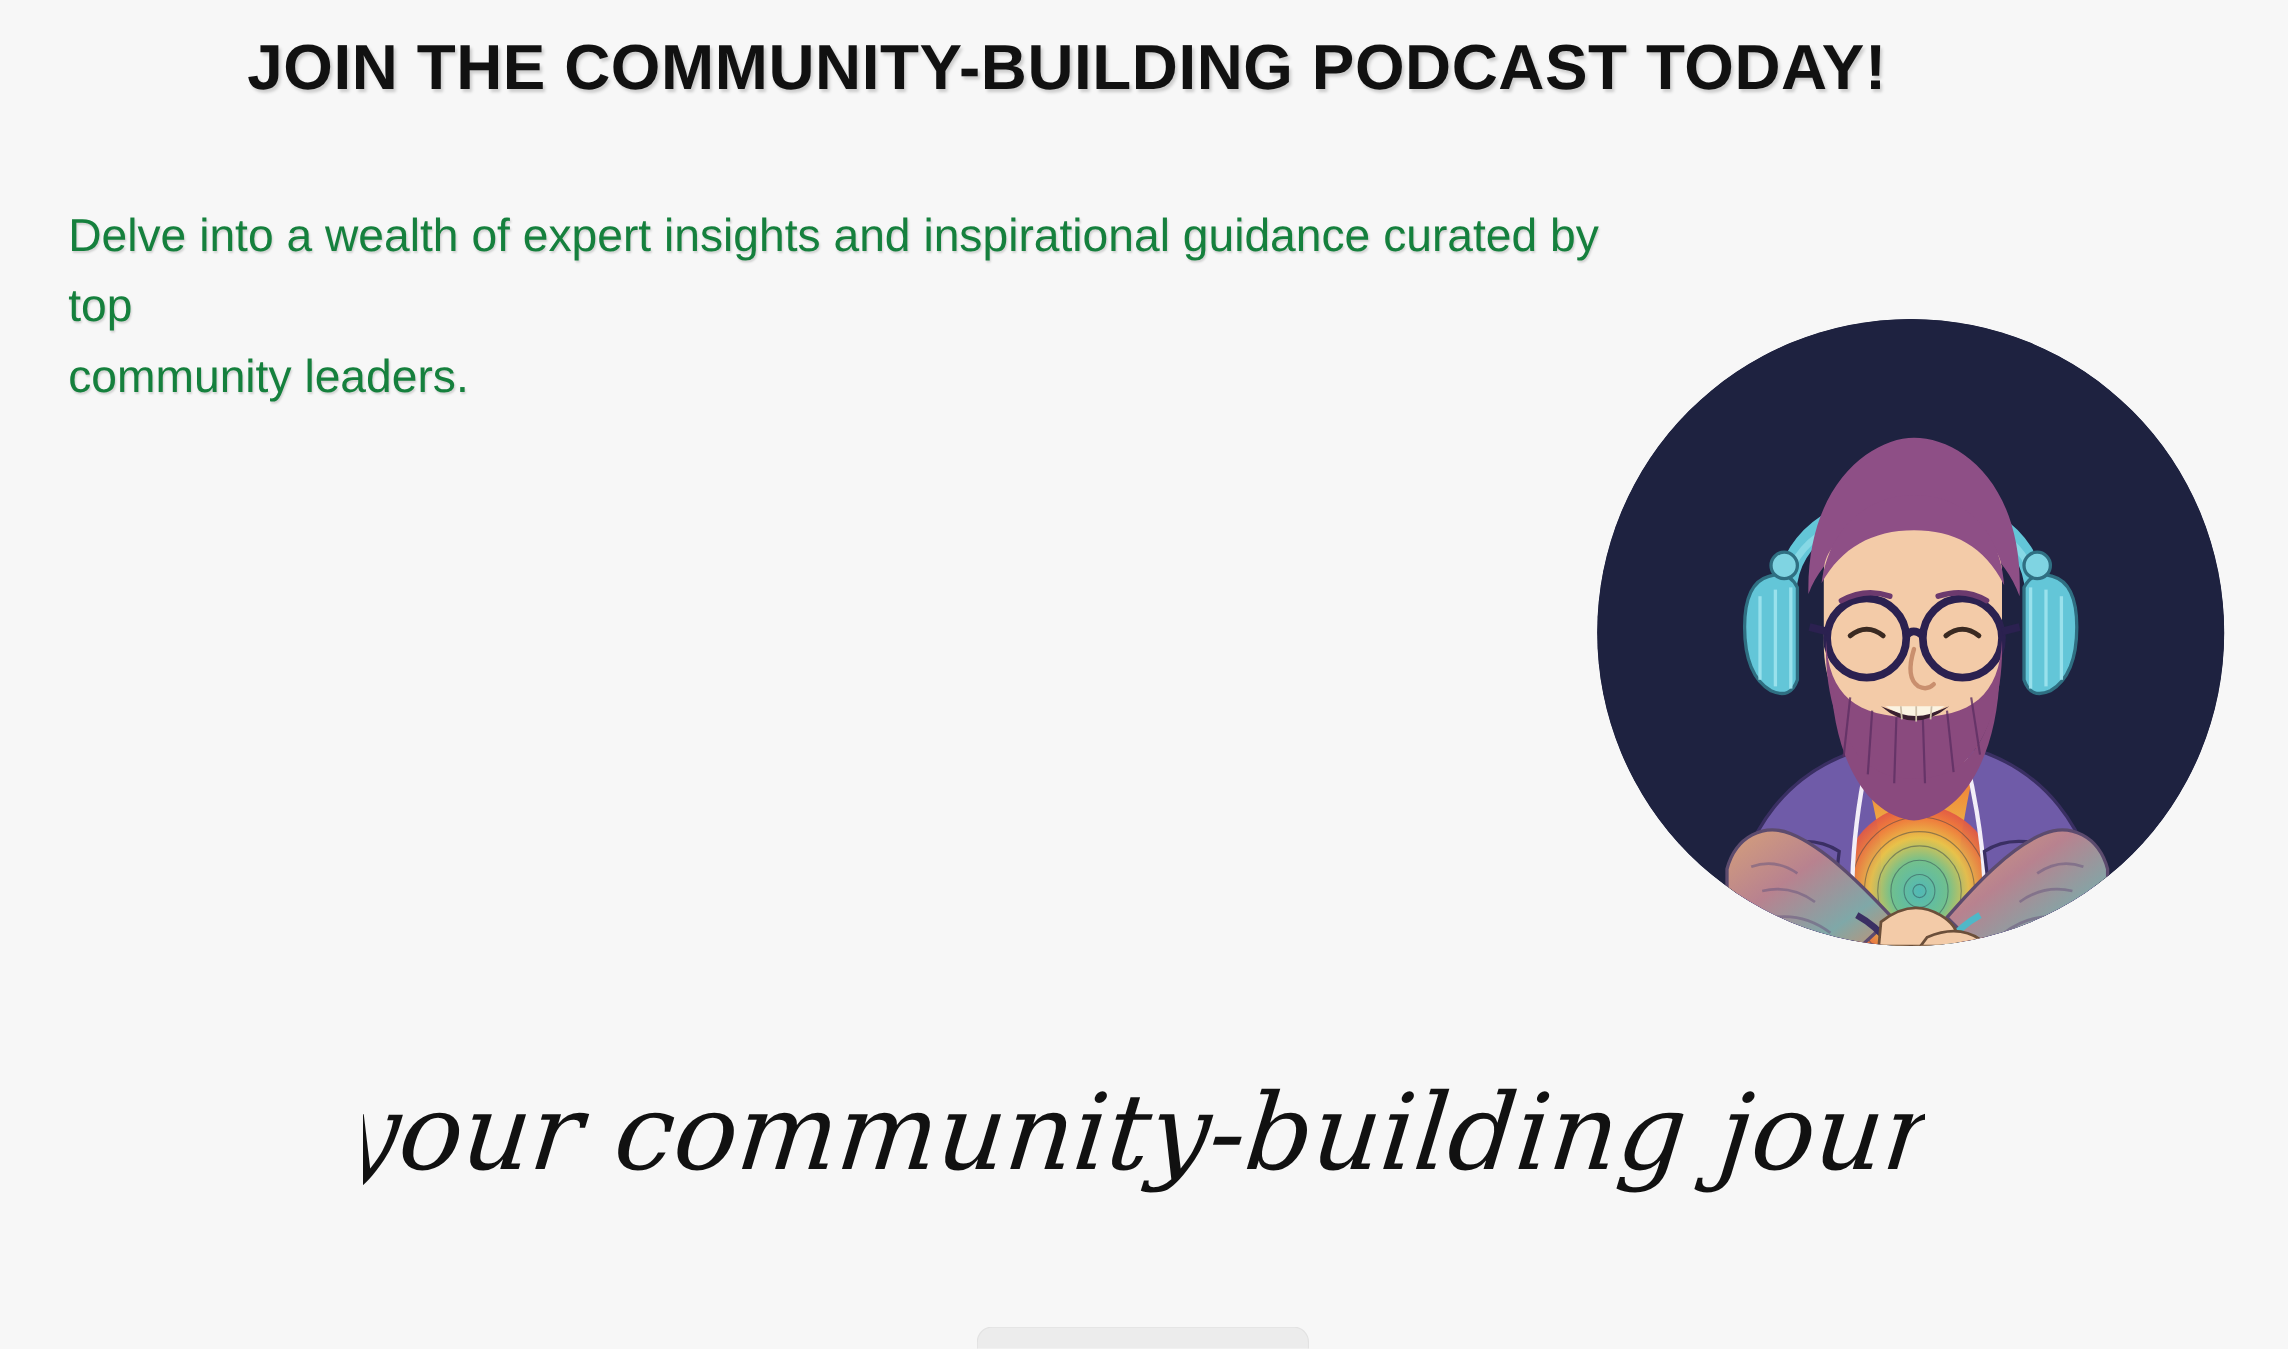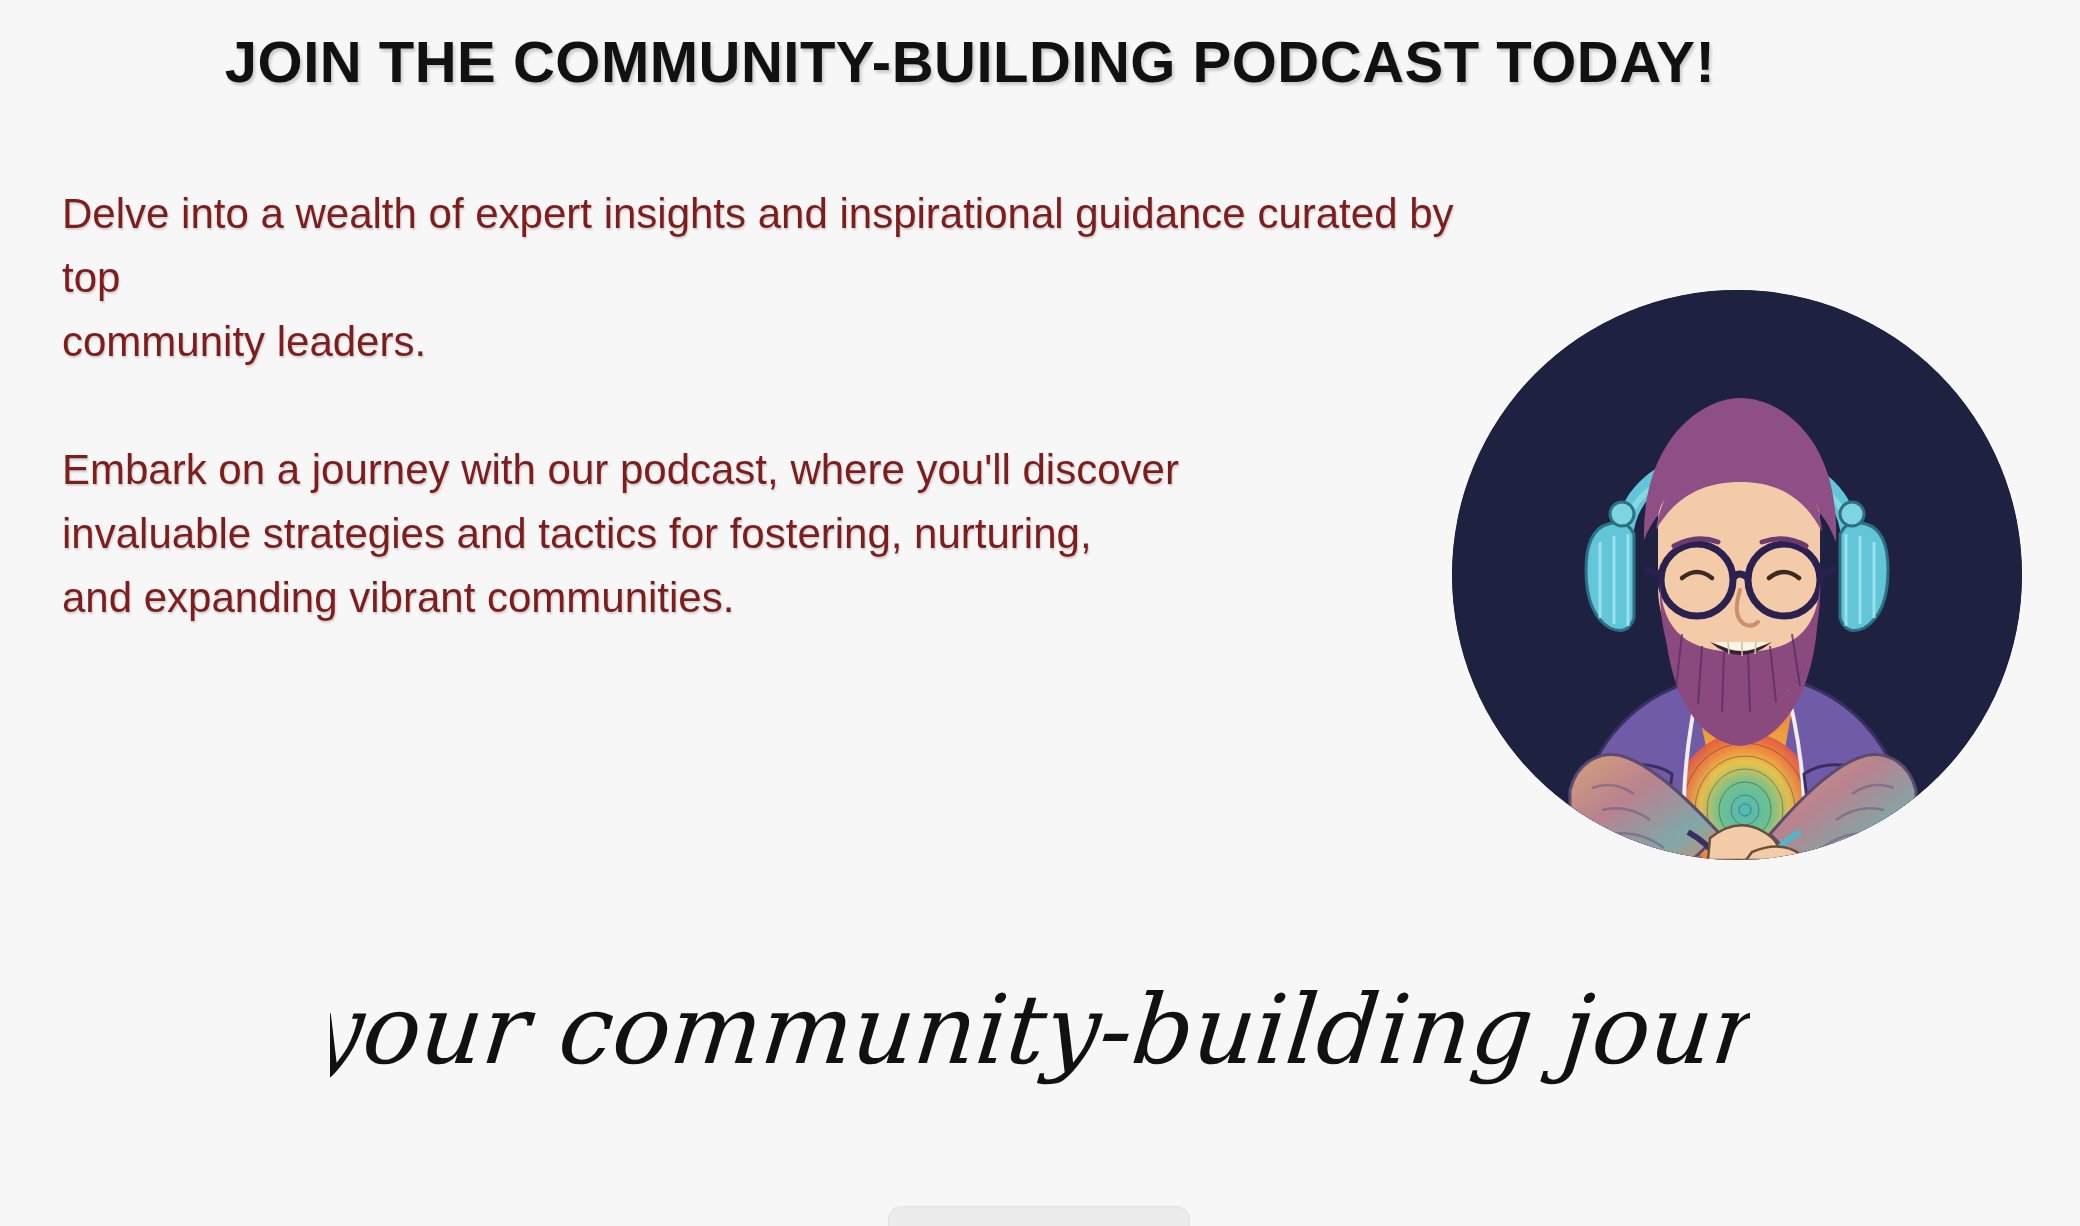--- a/index.html
+++ b/index.html
@@ -41,21 +41,21 @@
   .body-copy {
     position: absolute;
     left: 62px;
     top: 182px;
     width: 1430px;
   }
   .para {
     font-family: "Liberation Sans Narrow", "Liberation Sans", sans-serif;
     font-size: 42px;
     line-height: 64px;
-    color: #7f1d1d;
+    color: #15803d;
     margin: 0 0 64px 0;
     text-shadow: 1px 2px 2px rgba(0,0,0,0.16);
     white-space: pre-line;
   }
   .para:last-child { margin-bottom: 0; }
 
   
   .portrait {
     position: absolute;
     left: 1452px;
@@ -94,23 +94,20 @@
 </head>
 <body>
 
 <div class="slide">
 
   <div class="headline">JOIN THE COMMUNITY-BUILDING PODCAST TODAY!</div>
 
   <div class="body-copy">
     <p class="para">Delve into a wealth of expert insights and inspirational guidance curated by top
 community leaders.</p>
-    <p class="para">Embark on a journey with our podcast, where you'll discover
-invaluable strategies and tactics for fostering, nurturing,
-and expanding vibrant communities.</p>
   </div>
 
   <div class="portrait">
     <svg viewBox="0 0 570 570" xmlns="http://www.w3.org/2000/svg">
       <defs>
         <clipPath id="circ">
             <circle cx="285" cy="285" r="285"></circle>
           </clipPath>
         <radialGradient id="mandala" cx="50%" cy="50%" r="50%">
           <stop offset="0%" stop-color="#4fb8b8"></stop>

